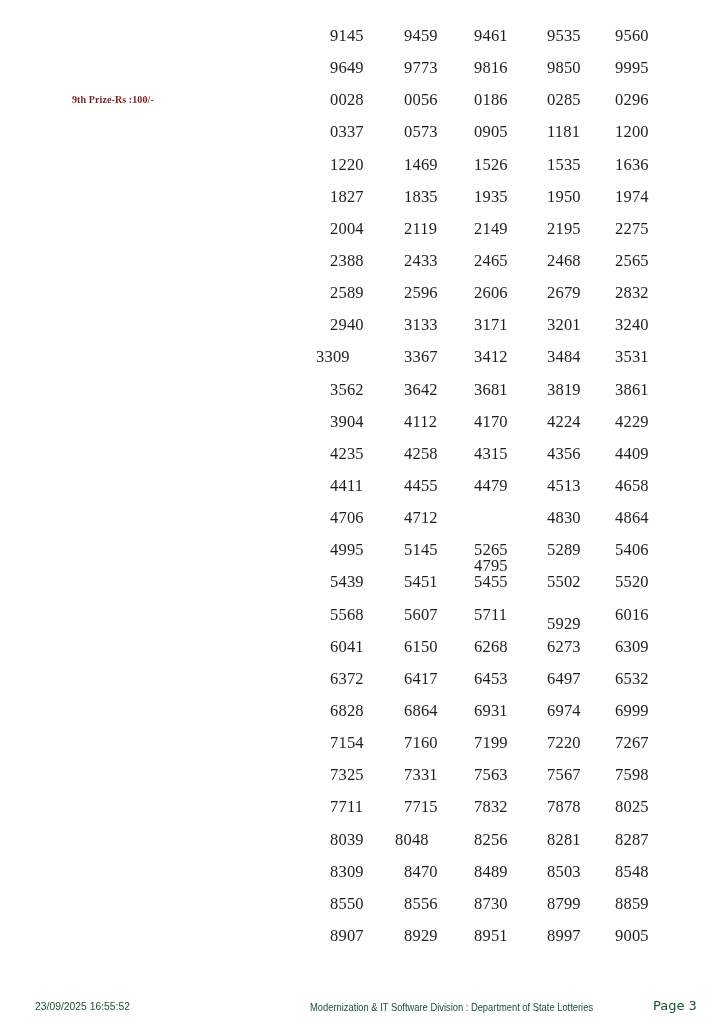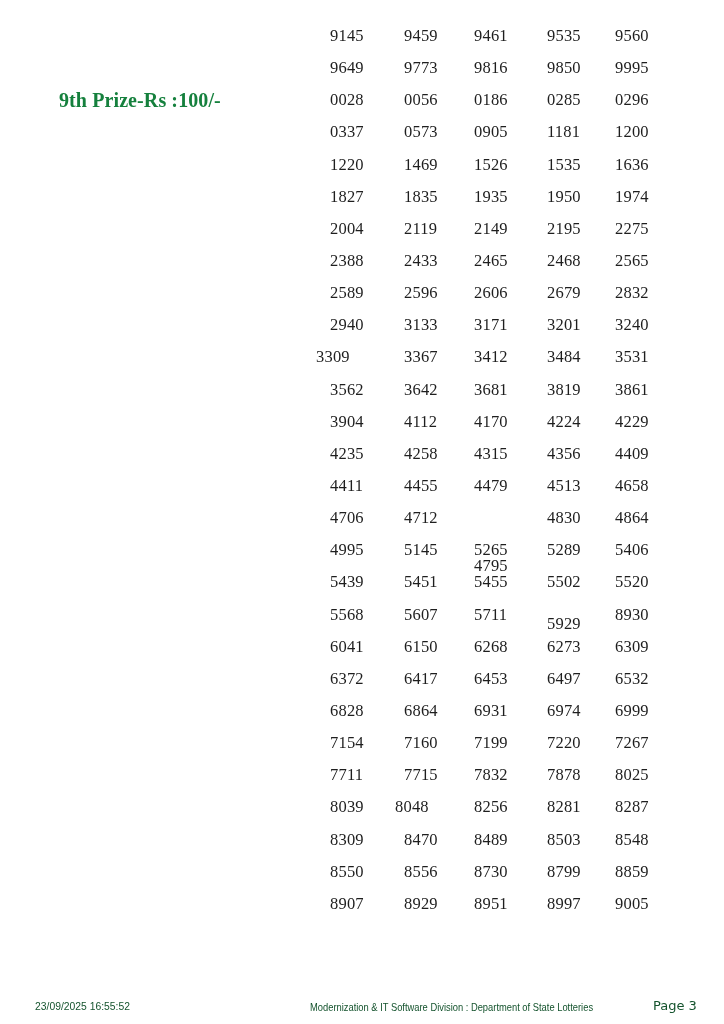--- a/index.html
+++ b/index.html
@@ -11,28 +11,28 @@
     overflow: hidden;
     font-family: "Liberation Serif", serif;
   }
   .page {
     position: absolute;
     inset: 0;
     background: #ffffff;
   }
   .prize-label {
     position: absolute;
-    left: 59px;
+    left: 72px;
     top: 84.3px;
     height: 32.15px;
     line-height: 32.15px;
     font-family: "Liberation Serif", serif;
     font-weight: bold;
-    font-size: 20px;
-    color: #15803d;
+    font-size: 10px;
+    color: #7f1d1d;
     white-space: nowrap;
     letter-spacing: 0.1px;
   }
   .grid {
     position: absolute;
     top: 20px;
     left: 0;
     width: 100%;
   }
   .grid-row {
@@ -217,21 +217,21 @@
         <span class="num" style="left: 404px;">5451</span>
         <span class="num" style="left: 474px;">5455</span>
         <span class="num" style="left: 547px;">5502</span>
         <span class="num" style="left: 615px;">5520</span>
       </div>
       <div class="grid-row">
         <span class="num" style="left: 330px;">5568</span>
         <span class="num" style="left: 404px;">5607</span>
         <span class="num" style="left: 474px;">5711</span>
         <span class="num" style="left: 547px; margin-top: 9px;">5929</span>
-        <span class="num" style="left: 615px;">8930</span>
+        <span class="num" style="left: 615px;">6016</span>
       </div>
       <div class="grid-row">
         <span class="num" style="left: 330px;">6041</span>
         <span class="num" style="left: 404px;">6150</span>
         <span class="num" style="left: 474px;">6268</span>
         <span class="num" style="left: 547px;">6273</span>
         <span class="num" style="left: 615px;">6309</span>
       </div>
       <div class="grid-row">
         <span class="num" style="left: 330px;">6372</span>
@@ -248,20 +248,27 @@
         <span class="num" style="left: 615px;">6999</span>
       </div>
       <div class="grid-row">
         <span class="num" style="left: 330px;">7154</span>
         <span class="num" style="left: 404px;">7160</span>
         <span class="num" style="left: 474px;">7199</span>
         <span class="num" style="left: 547px;">7220</span>
         <span class="num" style="left: 615px;">7267</span>
       </div>
       <div class="grid-row">
+        <span class="num" style="left: 330px;">7325</span>
+        <span class="num" style="left: 404px;">7331</span>
+        <span class="num" style="left: 474px;">7563</span>
+        <span class="num" style="left: 547px;">7567</span>
+        <span class="num" style="left: 615px;">7598</span>
+      </div>
+      <div class="grid-row">
         <span class="num" style="left: 330px;">7711</span>
         <span class="num" style="left: 404px;">7715</span>
         <span class="num" style="left: 474px;">7832</span>
         <span class="num" style="left: 547px;">7878</span>
         <span class="num" style="left: 615px;">8025</span>
       </div>
       <div class="grid-row">
         <span class="num" style="left: 330px;">8039</span>
         <span class="num" style="left: 395px;">8048</span>
         <span class="num" style="left: 474px;">8256</span>

